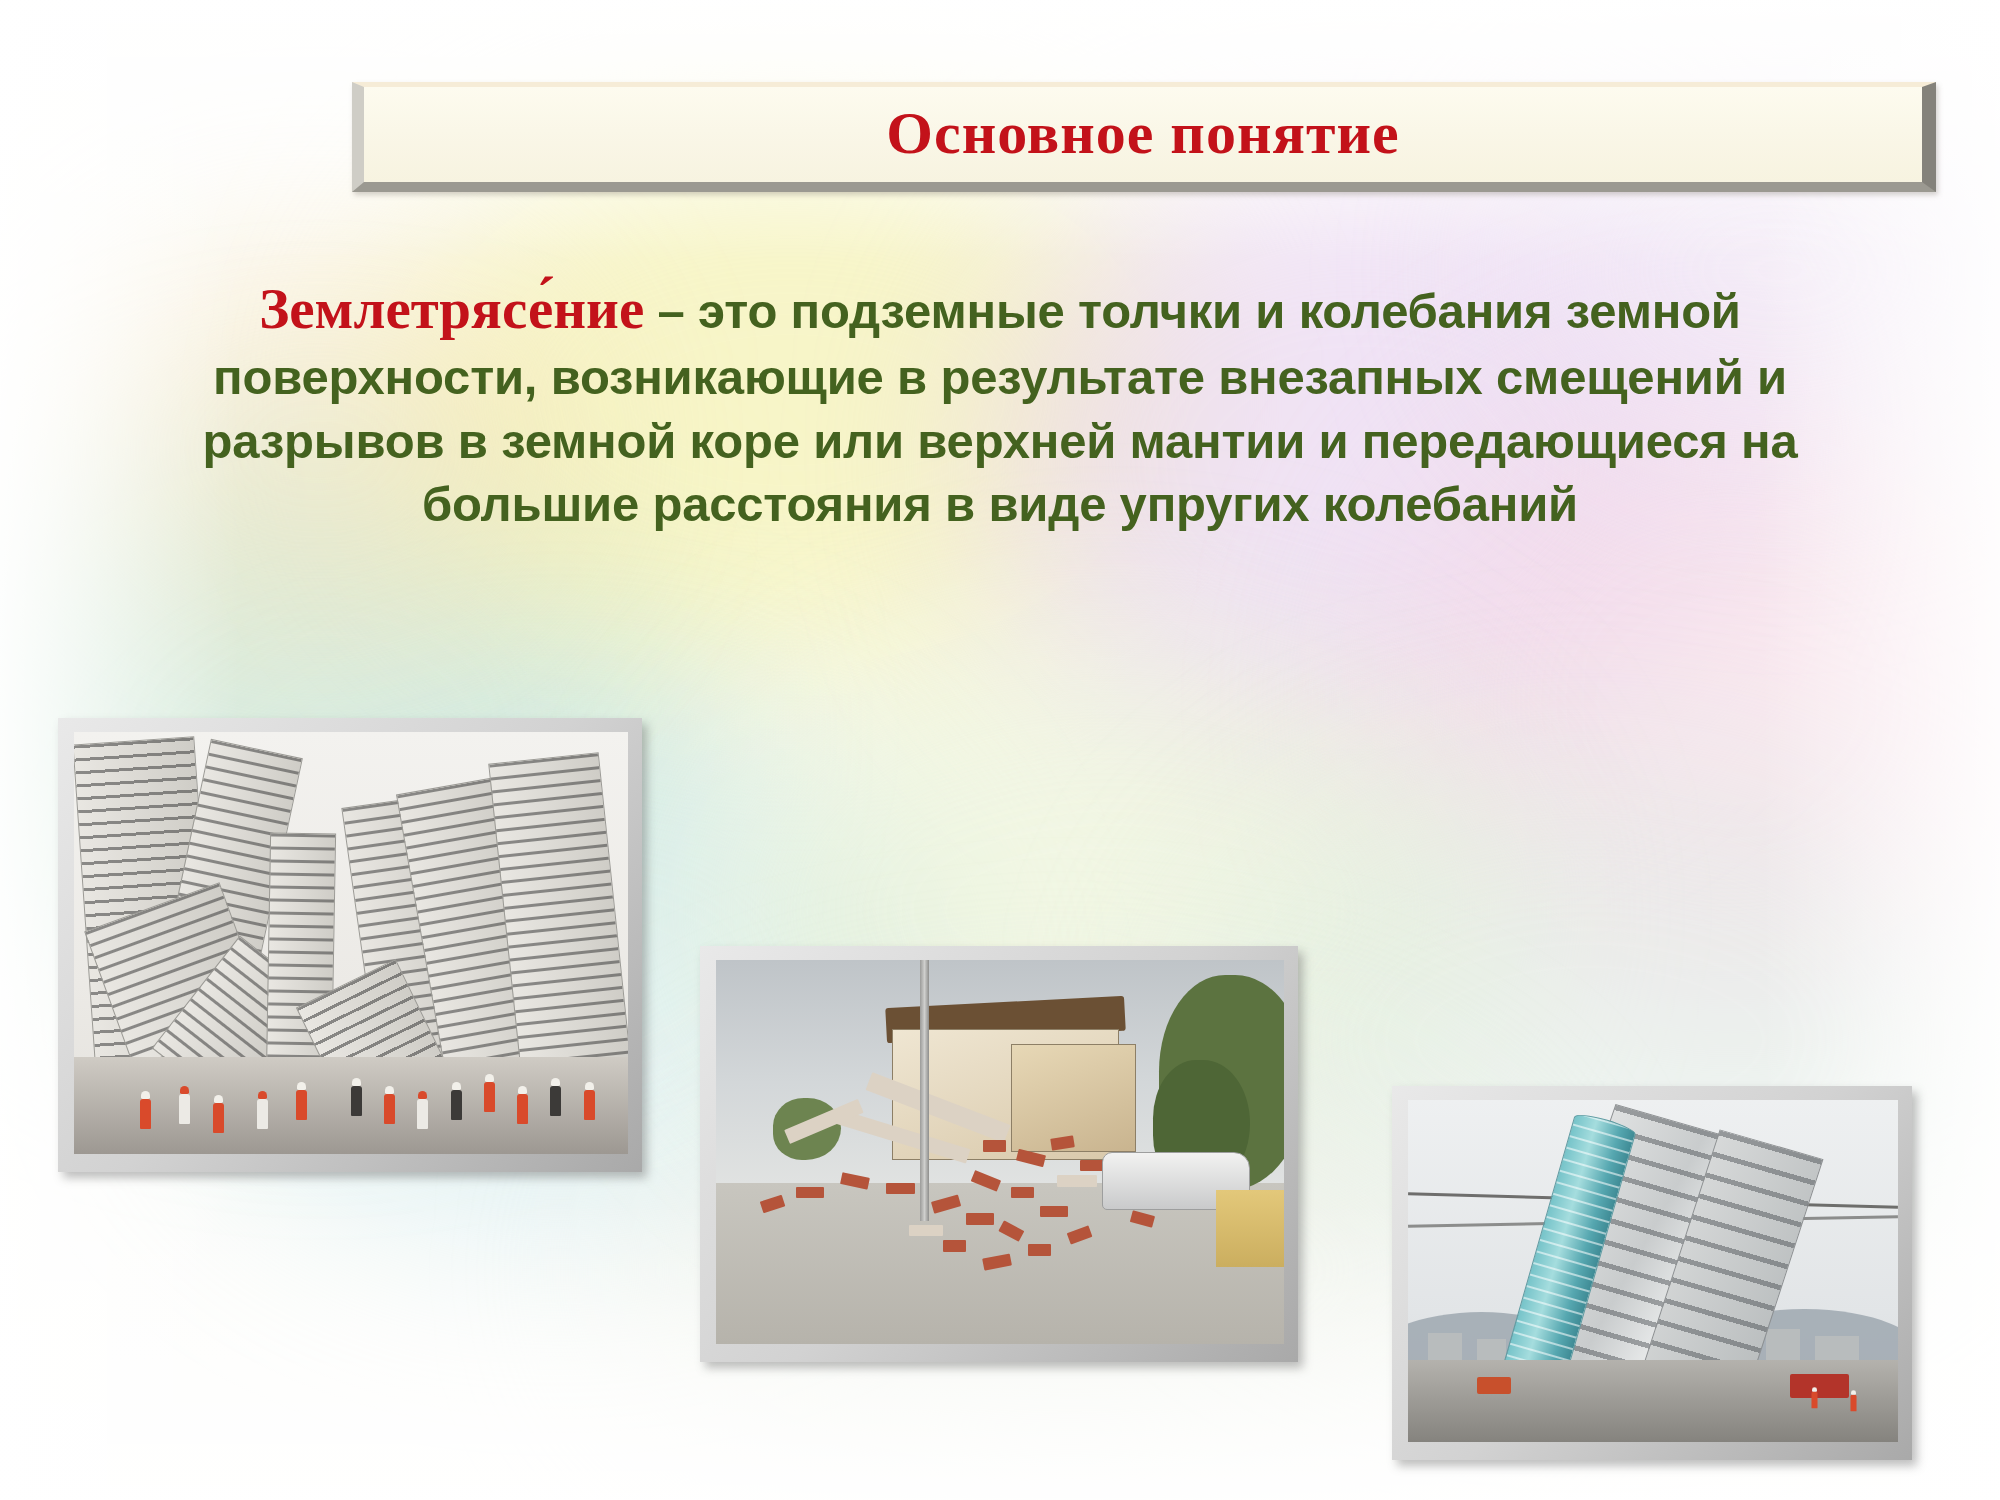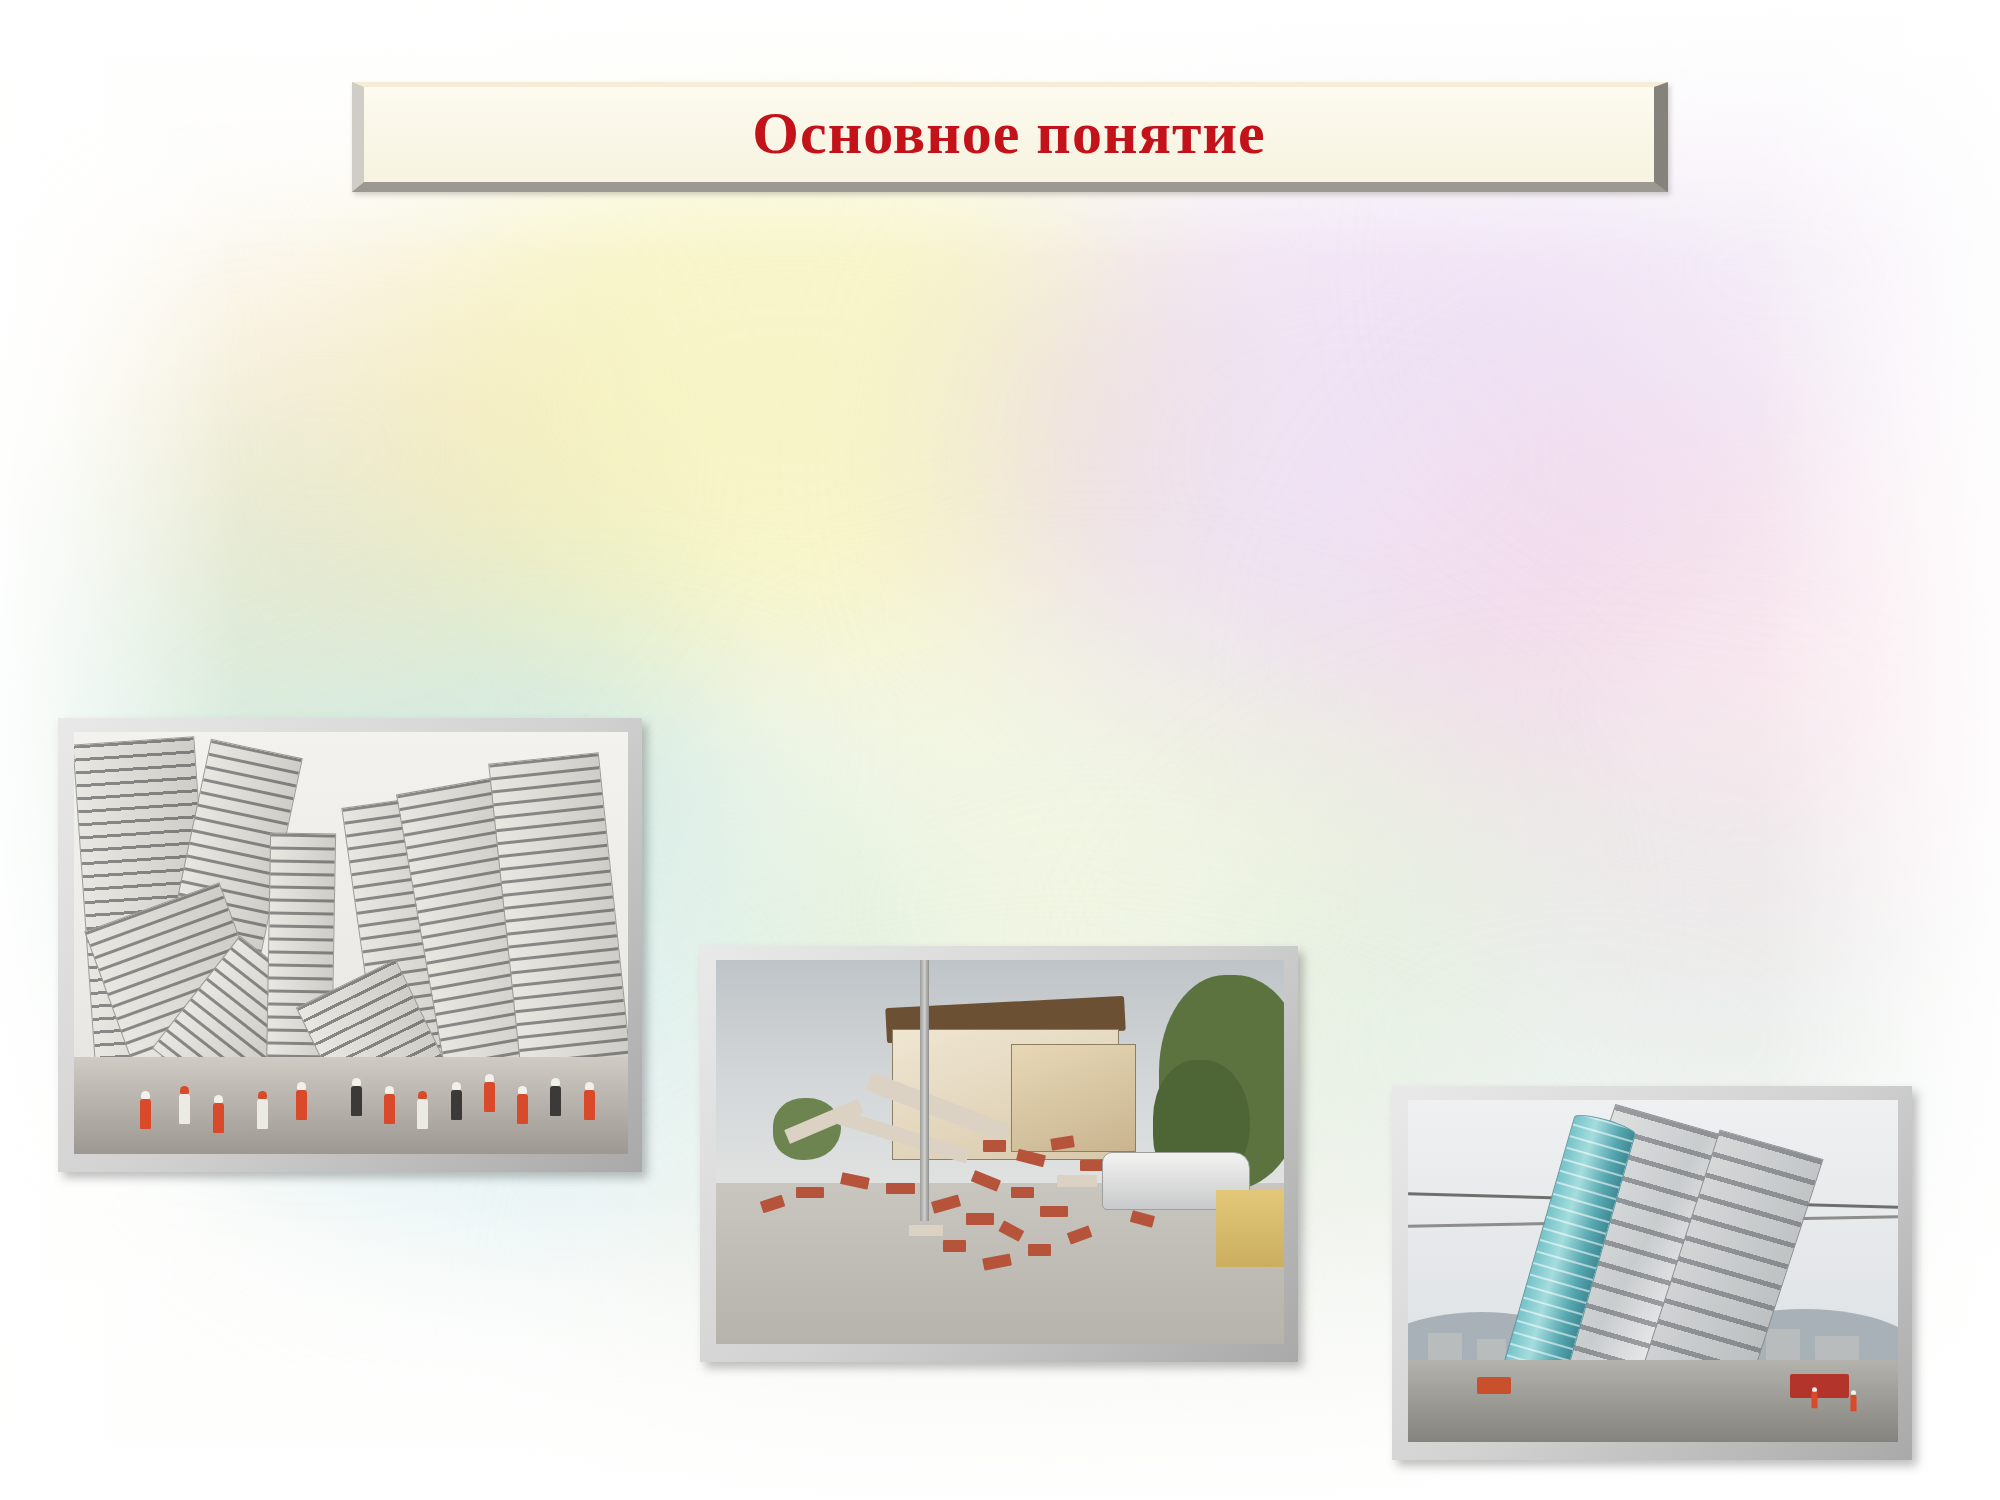--- a/index.html
+++ b/index.html
@@ -40,21 +40,21 @@
               background:linear-gradient(to top, rgba(255,255,255,.92), rgba(255,255,255,0)); }
   .fade-left { position:absolute; left:0; top:0; width:240px; height:1500px;
               background:linear-gradient(to right, rgba(255,255,255,.90), rgba(255,255,255,0)); }
   .fade-right { position:absolute; right:0; top:0; width:240px; height:1500px;
               background:linear-gradient(to left, rgba(255,255,255,.85), rgba(255,255,255,0)); }
 
   
   #title-banner {
     position:absolute;
     left:352px; top:82px;
-    width:1316px; height:110px;
+    width:1584px; height:110px;
     background:linear-gradient(to bottom, #fdfbef 0%, #faf7e8 45%, #f7f3e0 100%);
     border-top:5px solid #f6ecd7;
     border-left:12px solid #cfcdc6;
     border-right:14px solid #84827b;
     border-bottom:10px solid #9b9991;
     box-shadow:2px 3px 5px rgba(120,110,100,.30);
     display:flex; align-items:center; justify-content:center;
   }
   #title-banner .title-text {
     font-family:"Liberation Serif", serif;
@@ -194,20 +194,23 @@
     <div class="fade-top"></div>
     <div class="fade-bottom"></div>
     <div class="fade-left"></div>
     <div class="fade-right"></div>
   </div>
 
   <div id="title-banner">
     <div class="title-text">Основное  понятие</div>
   </div>
 
+  <div id="definition">
+    <span class="term">Землетрясе́ние</span><span class="body">  – это подземные толчки и колебания земной поверхности, возникающие в результате внезапных смещений и разрывов в земной коре или верхней мантии и передающиеся на большие расстояния в виде упругих колебаний</span>
+  </div>
 
   <div class="photo" id="photo-buildings">
     <div class="inner">
       <div class="scene">
         <div class="b1-sky"></div>
 
         <div class="slab" style="left:2%;  top:2%;  width:22%; height:86%; transform:rotate(-4deg);"></div>
         <div class="slab" style="left:13%; top:0%;  width:17%; height:74%; transform:rotate(12deg); transform-origin:bottom left;"></div>
         <div class="slab" style="left:7%;  top:40%; width:26%; height:46%; transform:rotate(-20deg);"></div>
         <div class="slab" style="left:20%; top:52%; width:18%; height:34%; transform:rotate(38deg);"></div>

